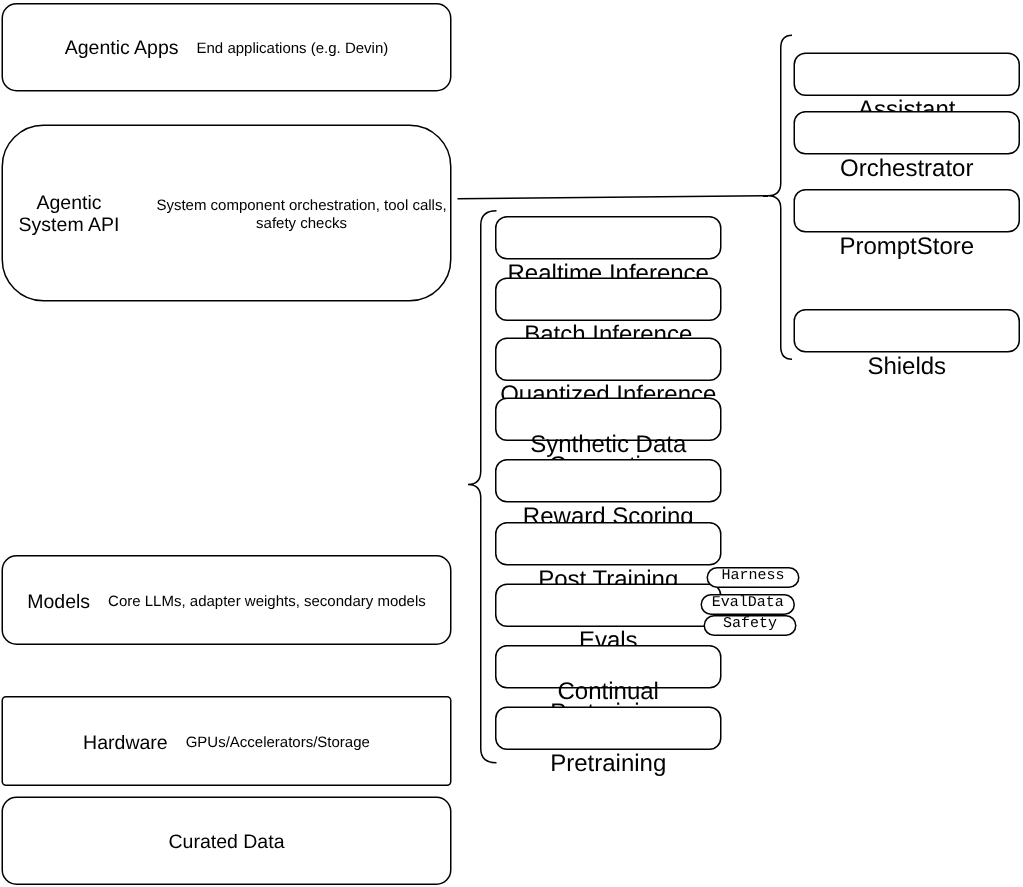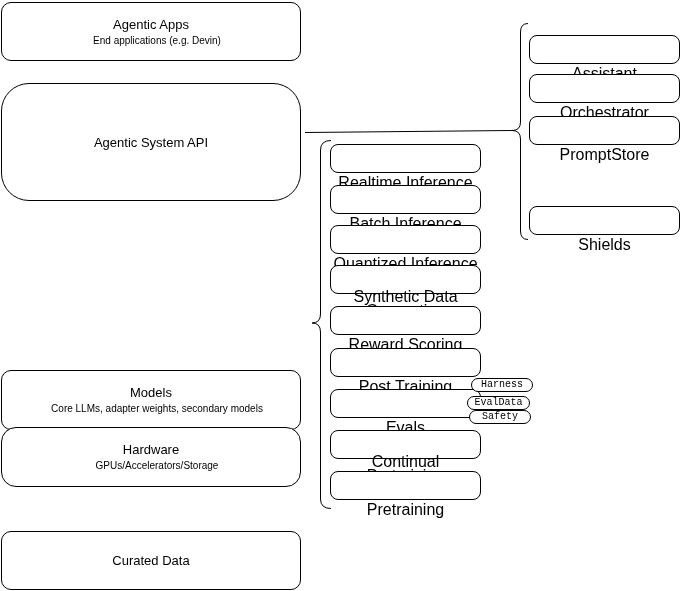--- a/index.html
+++ b/index.html
@@ -17,21 +17,21 @@
     left: 0; top: 0;
     width: 682px; height: 591px;
     pointer-events: none;
   }
   .box {
     position: absolute;
     box-sizing: border-box;
     background: var(--fill, #ffffff);
     border: 1px solid var(--stroke, #000000);
     display: flex;
-    flex-direction: column;
+    flex-direction: row;
     align-items: center;
     justify-content: center;
     text-align: center;
   }
   .left-box { left: 1px; width: 300px; }
   .mid-box  { left: 330px; width: 151px; height: 29px; border-radius: 8px; z-index: 1; }
   .right-box{ left: 529px; width: 151px; height: 29px; border-radius: 8px; }
   .t-title  { font-size: 13px; line-height: 15px; }
   .t-sub    { font-size: 10px; line-height: 12px; margin-top: 3px; margin-left: 12px; }
   .node-label { font-size: 16px; line-height: 14px; margin-top: 48px; }
@@ -61,29 +61,30 @@
     <path d="M331,140.5 Q320.5,140.5 320.5,150 L320.5,314 Q320.5,323 312,323 Q320.5,323 320.5,332 L320.5,499 Q320.5,508.5 331,508.5"></path>
   </svg>
 
   <div class="box left-box" style="top:2px;height:59px;border-radius:10px">
     <div class="t-title">Agentic Apps</div>
     <div class="t-sub">End applications (e.g. Devin)</div>
   </div>
 
   <div class="box left-box" style="top:83px;height:118px;border-radius:28px">
     <div class="t-title">Agentic System API</div>
+    <div class="t-sub">System component orchestration, tool calls, safety checks</div>
   </div>
 
 
   <div class="box left-box" style="top:370px;height:60px;border-radius:10px">
     <div class="t-title">Models</div>
     <div class="t-sub">Core LLMs, adapter weights, secondary models</div>
   </div>
 
-  <div class="box left-box" style="top:427px;height:60px;border-radius:15px">
+  <div class="box left-box" style="top:464px;height:60px;border-radius:3px">
     <div class="t-title">Hardware</div>
     <div class="t-sub">GPUs/Accelerators/Storage</div>
   </div>
 
   <div class="box left-box" style="top:531px;height:59px;border-radius:10px">
     <div class="t-title">Curated Data</div>
   </div>
 
   <div class="box mid-box" style="top:144px">
     <span class="node-label">Realtime Inference</span>
@@ -122,20 +123,20 @@
   <div class="pill" style="left:469px;top:410px;width:62px">
     <span class="pill-label">Safety</span>
   </div>
 
   <div class="box right-box" style="top:35px">
     <span class="node-label">Assistant</span>
   </div>
   <div class="box right-box" style="top:74px">
     <span class="node-label">Orchestrator</span>
   </div>
-  <div class="box right-box" style="top:116px">
+  <div class="box right-box" style="top:126px">
     <span class="node-label">PromptStore</span>
   </div>
   <div class="box right-box" style="top:206px">
     <span class="node-label">Shields</span>
   </div>
 
 </div>
 
 </body></html>

